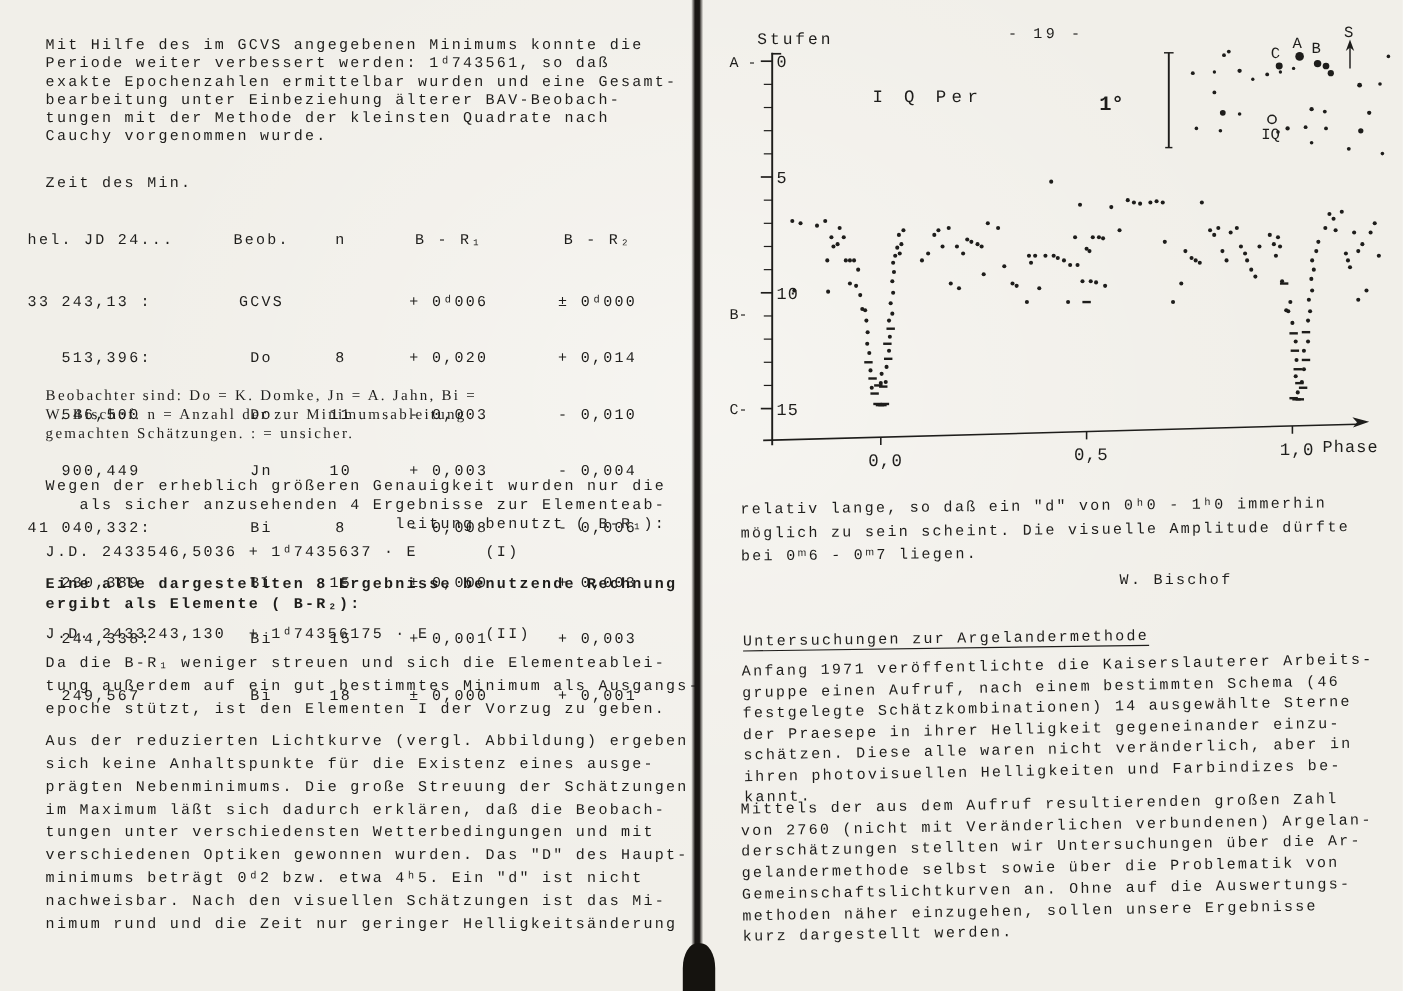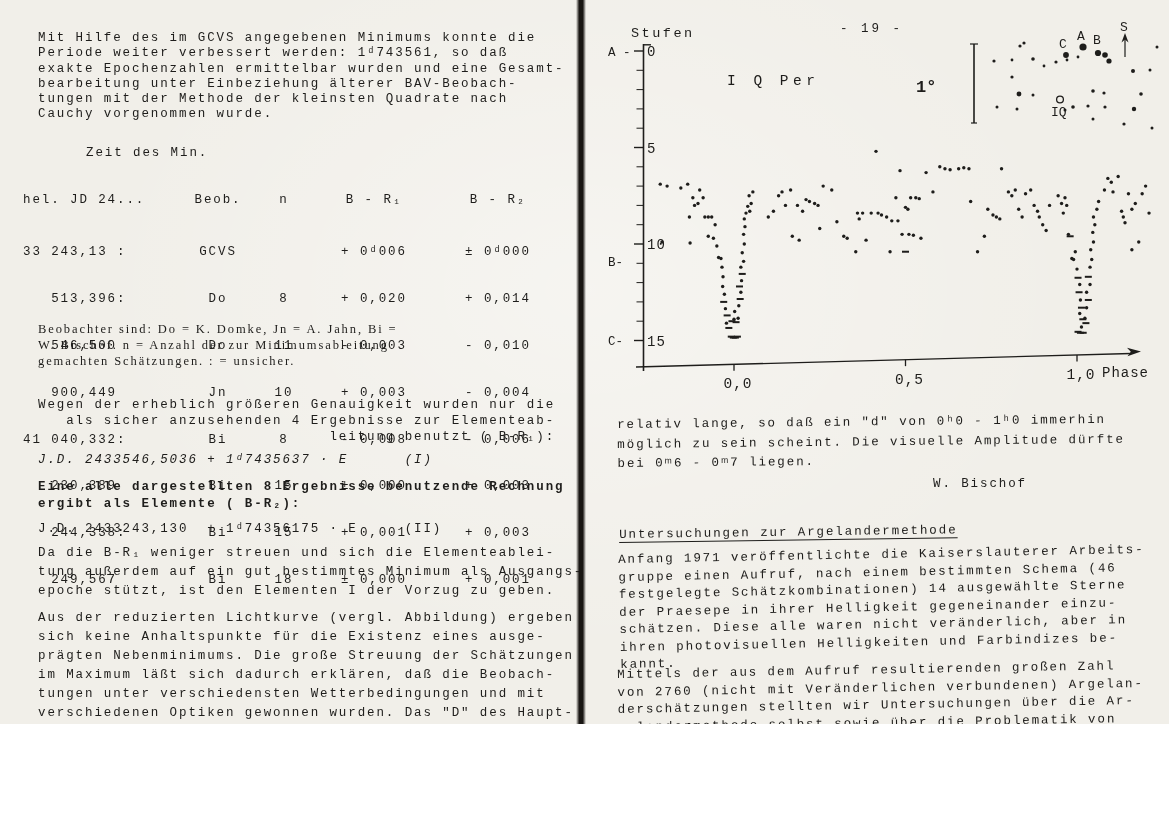--- a/index.html
+++ b/index.html
@@ -1,17 +1,17 @@
 <!DOCTYPE html>
 <html><head>
 <meta charset="utf-8">
 <style>
   html,body{margin:0;padding:0;}
   .page{
-    position:relative; width:1169px; height:724px; overflow:hidden;
+    position:relative; width:1169px; height:826px; overflow:hidden;
     background:
       radial-gradient(ellipse at 50% 40%, rgba(255,255,255,.35), rgba(0,0,0,0) 60%),
       #f1efe9;
     font-family:"Liberation Mono","DejaVu Sans Mono",monospace;
     color:#1e1d1b;
   }
   .mono{
     position:absolute; white-space:pre;
     font-size:12.5px; letter-spacing:1.9px; line-height:15.3px;
     color:#1e1d1b;
@@ -48,21 +48,21 @@
 
 <div class="page">
 
   <div class="mono" style="left:38px; top:31px;">Mit Hilfe des im GCVS angegebenen Minimums konnte die
 Periode weiter verbessert werden: 1ᵈ743561, so daß
 exakte Epochenzahlen ermittelbar wurden und eine Gesamt-
 bearbeitung unter Einbeziehung älterer BAV-Beobach-
 tungen mit der Methode der kleinsten Quadrate nach
 Cauchy vorgenommen wurde.</div>
 
-  <div class="mono" style="left:38px; top:146px;margin-left:48px;">Zeit des Min.</div>
+  <div class="mono" style="left:38px; top:146px;">Zeit des Min.</div>
 
   <div class="tbl mono">
     <div class="trow thead">
       <span class="c1">hel. JD 24...</span>
       <span class="c2">Beob.</span>
       <span class="c3">n</span>
       <span class="c4">B - R₁</span>
       <span class="c5">B - R₂</span>
     </div>
     <div class="trow">
@@ -90,21 +90,21 @@
       <span class="c1">   249,567</span><span class="c2">Bi</span><span class="c3">18</span><span class="c4">± 0,000</span><span class="c5">+ 0,001</span>
     </div>
   </div>
 
   <div class="mono lh158" style="left:38px; top:322px;font-family:Liberation Serif, serif;">Beobachter sind: Do = K. Domke, Jn = A. Jahn, Bi =
 W. Bischof. n = Anzahl der zur Minimumsableitung
 gemachten Schätzungen. : = unsicher.</div>
   <div class="mono lh16" style="left:38px; top:397px;text-align:right;">Wegen der erheblich größeren Genauigkeit wurden nur die
 als sicher anzusehenden 4 Ergebnisse zur Elementeab-
 leitung benutzt ( B-R₁):</div>
-  <div class="mono" style="left:38px; top:453px;font-style:italic;">J.D. 2433546,5036 + 1ᵈ7435637 · E      (I)</div>
+  <div class="mono" style="left:38px; top:453px;">J.D. 2433546,5036 + 1ᵈ7435637 · E      (I)</div>
   <div class="mono lh17" style="left:38px; top:479px;font-weight:bold;">Eine alle dargestellten 8 Ergebnisse benutzende Rechnung
 ergibt als Elemente ( B-R₂):</div>
   <div class="mono" style="left:38px; top:522px;">J.D. 2433243,130  + 1ᵈ74356175 · E     (II)</div>
   <div class="mono lh19" style="left:38px; top:544px;">Da die B-R₁ weniger streuen und sich die Elementeablei-
 tung außerdem auf ein gut bestimmtes Minimum als Ausgangs-
 epoche stützt, ist den Elementen I der Vorzug zu geben.</div>
   <div class="mono lh19" style="left:38px; top:609px;">Aus der reduzierten Lichtkurve (vergl. Abbildung) ergeben
 sich keine Anhaltspunkte für die Existenz eines ausge-
 prägten Nebenminimums. Die große Streuung der Schätzungen
 im Maximum läßt sich dadurch erklären, daß die Beobach-

